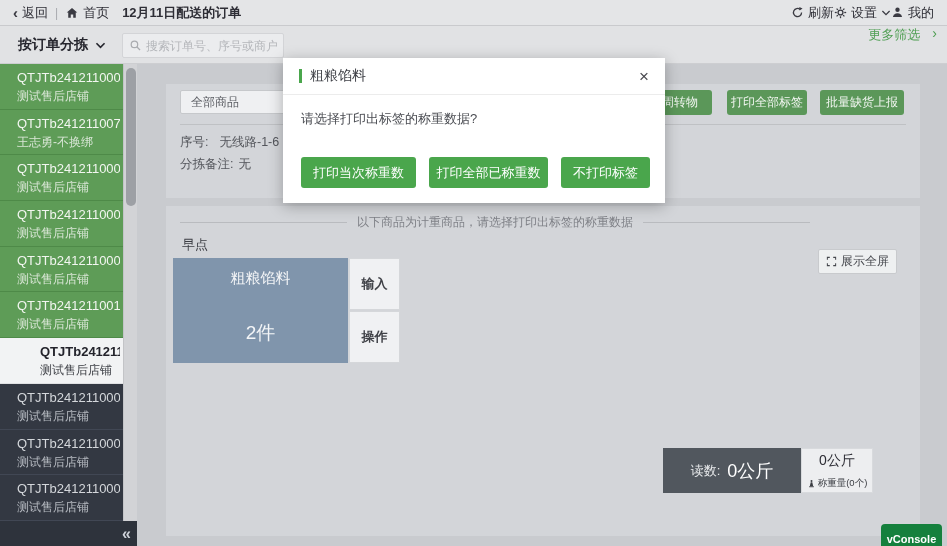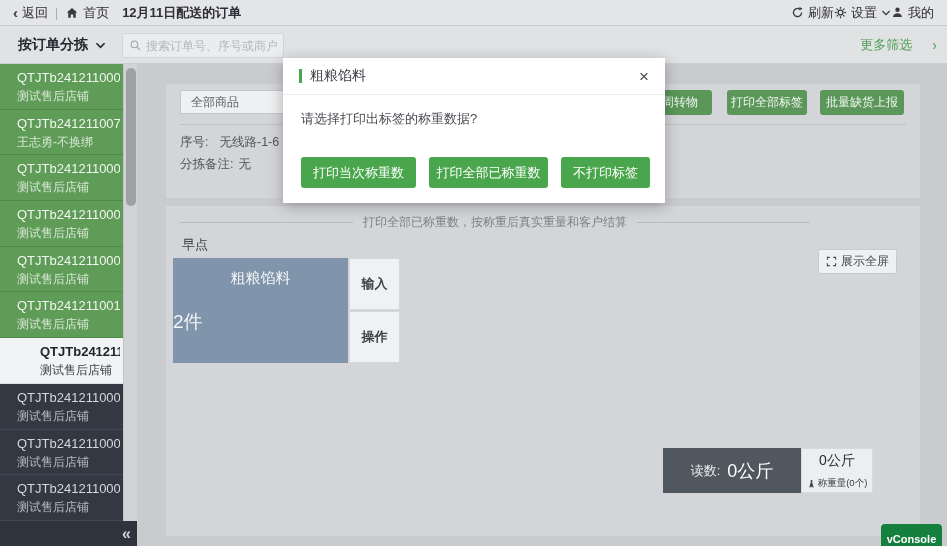--- a/index.html
+++ b/index.html
@@ -21,21 +21,21 @@
 
   
   .subheader { position:absolute; left:0; top:26px; width:947px; height:38px; background:#e1e2e4;
                border-bottom:1px solid #cdced1; }
   .mode { position:absolute; left:18px; top:0; height:38px; display:flex; align-items:center; gap:7px;
           font-size:14px; font-weight:bold; color:#26262e; }
   .searchbox { position:absolute; left:122px; top:7px; width:162px; height:25px; background:#ebecee;
                border:1px solid #d3d4d7; border-radius:2px; display:flex; align-items:center; padding:0 6px; gap:4px; }
   .searchbox input { flex:1; min-width:0; border:none; outline:none; background:transparent; font-size:12px; color:#55575c; }
   .searchbox input::placeholder { color:#b4b6ba; }
-  .morefilter { position:absolute; right:10px; top:0; height:38px; display:flex; align-items:center; gap:20px;
+  .morefilter { position:absolute; right:10px; top:0; height:38px; display:flex; gap:12px;
                 font-size:13px; color:#4e9e52; }
   .chev-right { font-size:14px; line-height:1; }
 
   
   .sidebar { position:absolute; left:0; top:64px; width:123px; }
   .sb-item { height:45.7px; padding:6px 3px 0 17px; overflow:hidden; cursor:pointer; }
   .sb-item .oid { font-size:13px; white-space:nowrap; overflow:hidden; }
   .sb-item .shop { font-size:12px; white-space:nowrap; overflow:hidden; margin-top:3px; }
   .sb-done { background:#5e9c57; border-bottom:1px solid #4e8a48; }
   .sb-done .oid { color:#f2f6f0; }
@@ -73,21 +73,21 @@
   #panel-goods { left:166px; top:206px; width:754px; height:330px; }
   .weigh-divider { position:absolute; left:14px; top:8px; width:630px; display:flex; align-items:center; gap:10px; }
   .weigh-divider .line { flex:1; border-top:1px solid #b9bbbf; }
   .weigh-divider .txt { font-size:12px; color:#7f8187; white-space:nowrap; }
   .fullscreen-btn { position:absolute; left:652px; top:5px; width:79px; height:25px; background:#eef0f1;
                     border:1px solid #c8cacd; border-radius:2px; display:flex; align-items:center; justify-content:center;
                     gap:4px; font-size:12px; color:#45474d; cursor:pointer;margin-top:38px; }
   .category { position:absolute; left:16px; top:30px; font-size:13px; color:#3b3d43; }
   .goods-card { position:absolute; left:7px; top:52px; width:175px; height:105px; background:#8095ac; cursor:pointer; }
   .goods-card .gname { text-align:center; margin-top:11px; font-size:15px; color:#f3f5f7; }
-  .goods-card .gqty  { text-align:left; margin-top:21px; font-size:19px; color:#f3f5f7; }
+  .goods-card .gqty  { text-align:center; margin-top:32px; font-size:19px; color:#f3f5f7; }
   .side-btn { position:absolute; width:51px; height:52px; background:#f0f1f3; border:1px solid #d5d7da;
               display:flex; align-items:center; justify-content:center; font-size:13px; color:#3f4147; cursor:pointer;font-weight:bold; }
   #btn-input  { left:183px; top:52px; }
   #btn-action { left:183px; top:105px; }
 
   .scale-read { position:absolute; left:497px; top:242px; width:138px; height:45px; background:#51575e;
                 display:flex; align-items:center; justify-content:center; gap:7px; }
   .scale-read .rl { font-size:13px; color:#e8eaec; }
   .scale-read .rv { font-size:18px; color:#ffffff; }
   .scale-total { position:absolute; left:635px; top:242px; width:72px; height:45px; background:#edeef0;
@@ -275,21 +275,21 @@
     </div>
     <div class="meta-row" id="row-note">
       <span>分拣备注:</span>
       <span>无</span>
     </div>
   </section>
 
   <section class="panel" id="panel-goods">
     <div class="weigh-divider">
       <span class="line"></span>
-      <span class="txt">打印全部已称重数，按称重后真实重量和客户结算</span>
+      <span class="txt">以下商品为计重商品，请选择打印出标签的称重数据</span>
       <span class="line"></span>
     </div>
     <div class="fullscreen-btn">
       <span class="icon">
         <svg width="11" height="11" viewBox="0 0 16 16">
             <path d="M5.5 2 H2 V5.5 M10.5 2 H14 V5.5 M2 10.5 V14 H5.5 M14 10.5 V14 H10.5" fill="none" stroke="#45474d" stroke-width="1.5"></path>
           </svg>
       </span>
       <span>展示全屏</span>
     </div>

